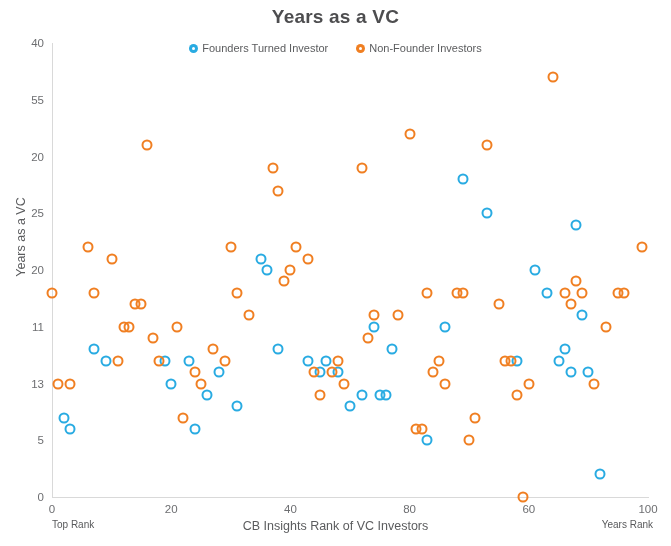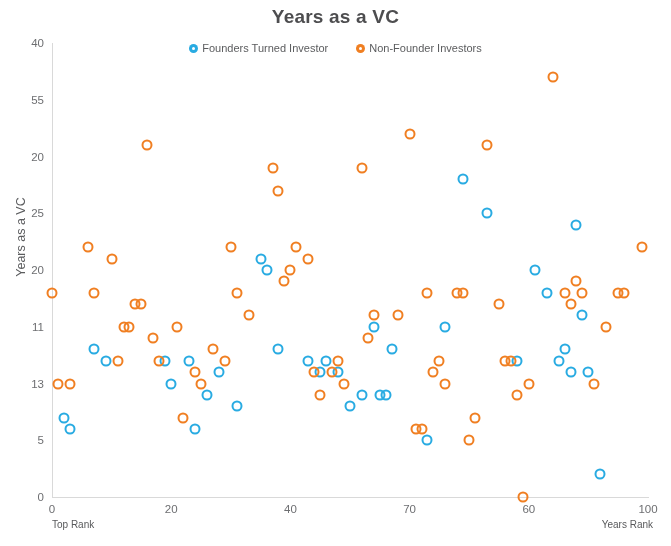--- a/index.html
+++ b/index.html
@@ -188,21 +188,21 @@
       <div class="ytick" style="top: 227px;">20</div>
       <div class="ytick" style="top: 170.25px;">25</div>
       <div class="ytick" style="top: 113.5px;">20</div>
       <div class="ytick" style="top: 56.75px;">55</div>
       <div class="ytick" style="top: 0px;">40</div>
     </div>
   <div class="xtick-wrap">
       <div class="xtick" style="left: 0px;">0</div>
       <div class="xtick" style="left: 119.2px;">20</div>
       <div class="xtick" style="left: 238.4px;">40</div>
-      <div class="xtick" style="left: 357.6px;">70</div>
+      <div class="xtick" style="left: 357.6px;">80</div>
       <div class="xtick" style="left: 476.8px;">60</div>
       <div class="xtick" style="left: 596px;">100</div>
     </div>
 
   <div class="plot">
       <div class="pt" style="border-color: rgb(41, 171, 226); left: 11.92px; top: 374.55px;"></div>
       <div class="pt" style="border-color: rgb(41, 171, 226); left: 17.88px; top: 385.9px;"></div>
       <div class="pt" style="border-color: rgb(41, 171, 226); left: 41.72px; top: 306.45px;"></div>
       <div class="pt" style="border-color: rgb(41, 171, 226); left: 53.64px; top: 317.8px;"></div>
       <div class="pt" style="border-color: rgb(41, 171, 226); left: 113.24px; top: 317.8px;"></div>
@@ -301,16 +301,17 @@
       <div class="pt" style="border-color: rgb(240, 127, 34); left: 524.48px; top: 238.35px;"></div>
       <div class="pt" style="border-color: rgb(240, 127, 34); left: 530.44px; top: 249.7px;"></div>
       <div class="pt" style="border-color: rgb(240, 127, 34); left: 542.36px; top: 340.5px;"></div>
       <div class="pt" style="border-color: rgb(240, 127, 34); left: 554.28px; top: 283.75px;"></div>
       <div class="pt" style="border-color: rgb(240, 127, 34); left: 566.2px; top: 249.7px;"></div>
       <div class="pt" style="border-color: rgb(240, 127, 34); left: 572.16px; top: 249.7px;"></div>
       <div class="pt" style="border-color: rgb(240, 127, 34); left: 590.04px; top: 204.3px;"></div>
     </div>
 
   <div class="axis-title-y">Years as a VC</div>
+  <div class="axis-title-x">CB Insights Rank of VC Investors</div>
   <div class="edge-note left">Top Rank</div>
   <div class="edge-note right">Years Rank</div>
 
 </div>
 
 </body></html>

